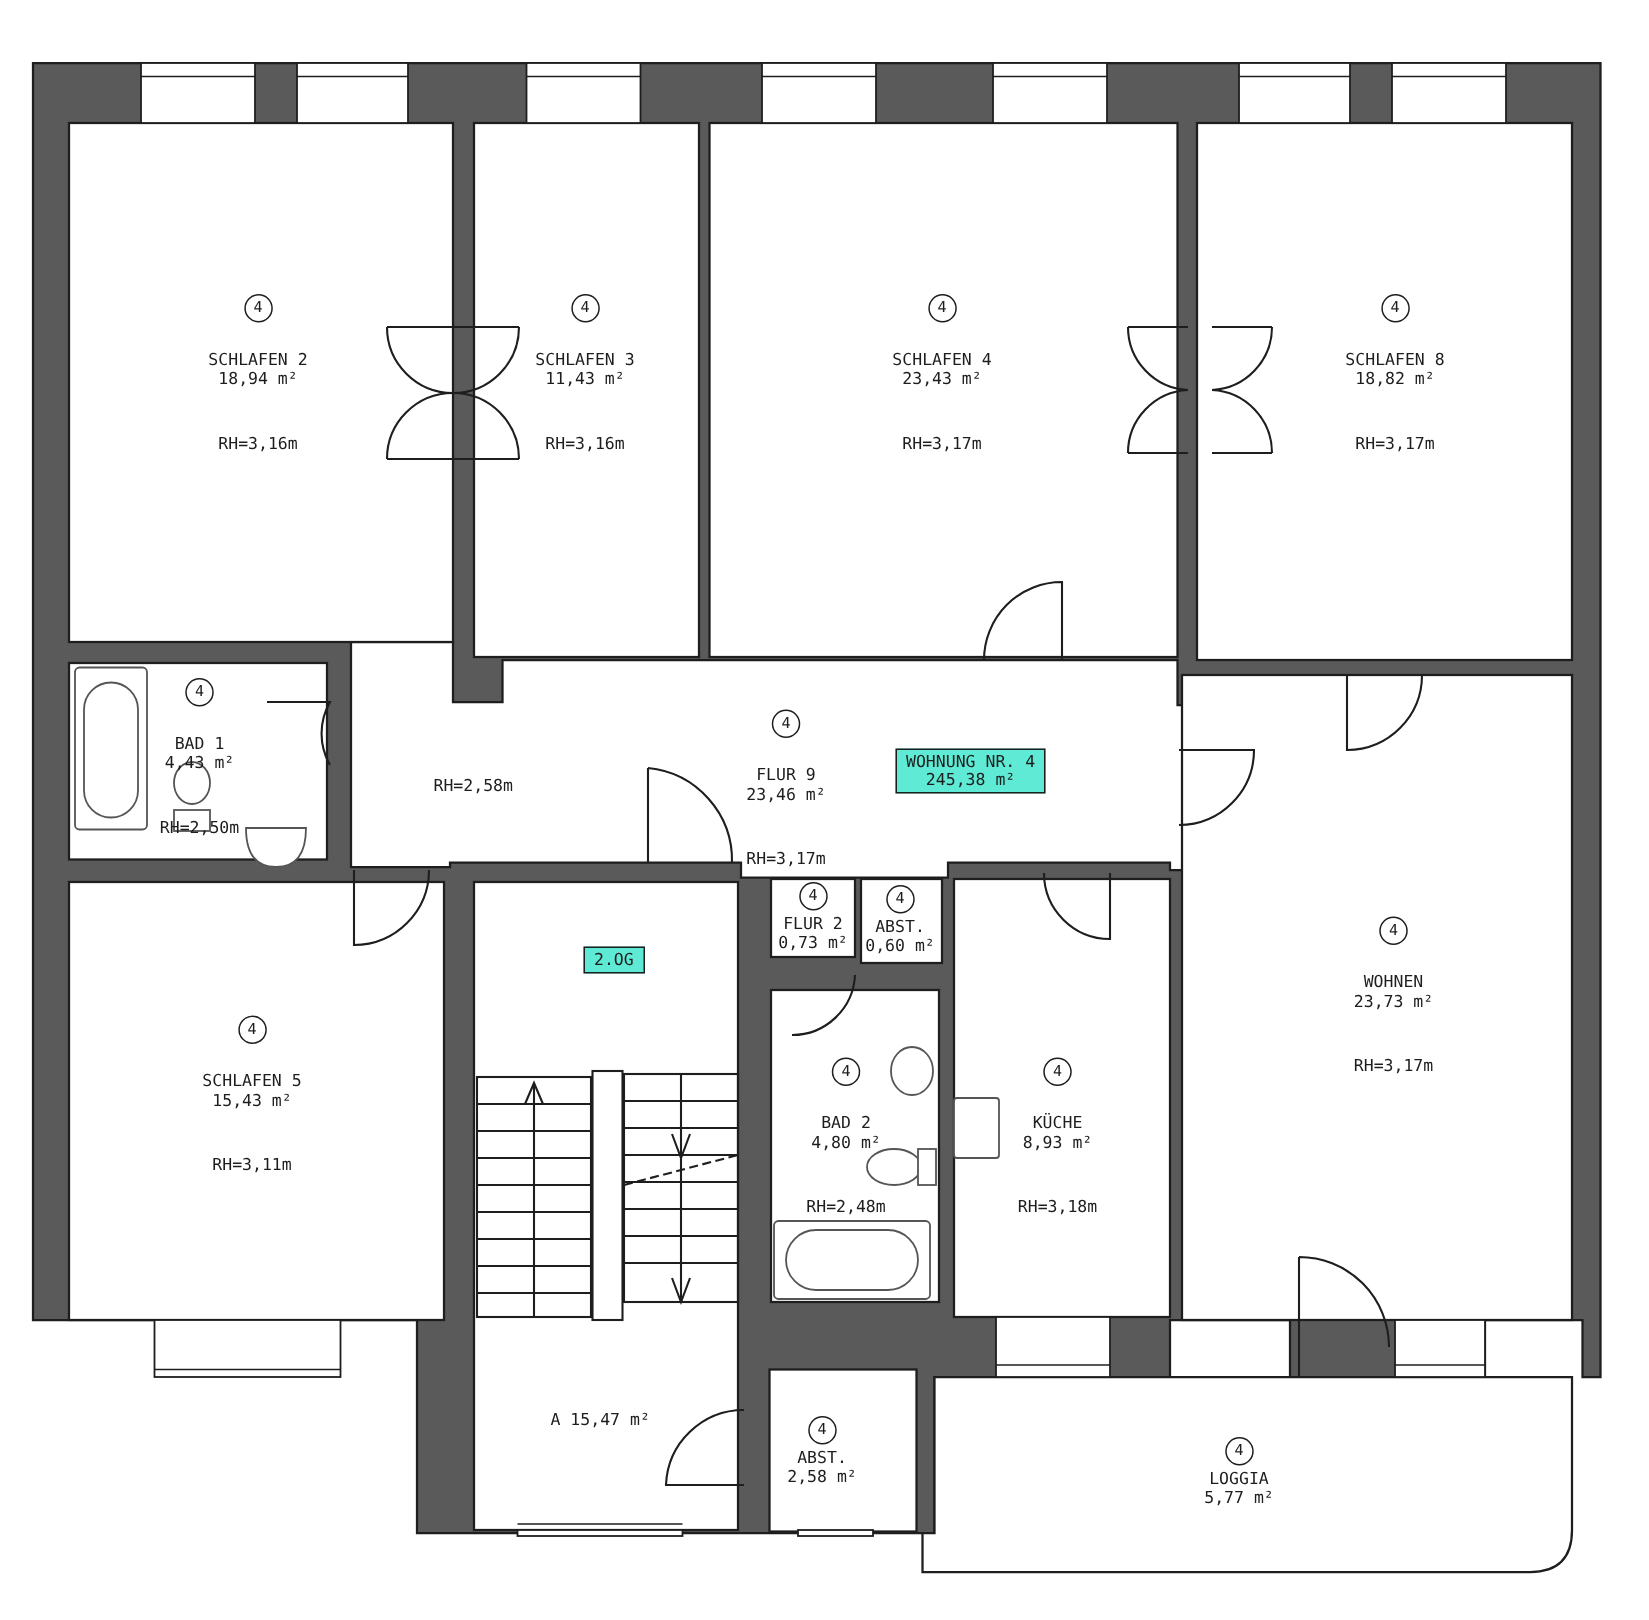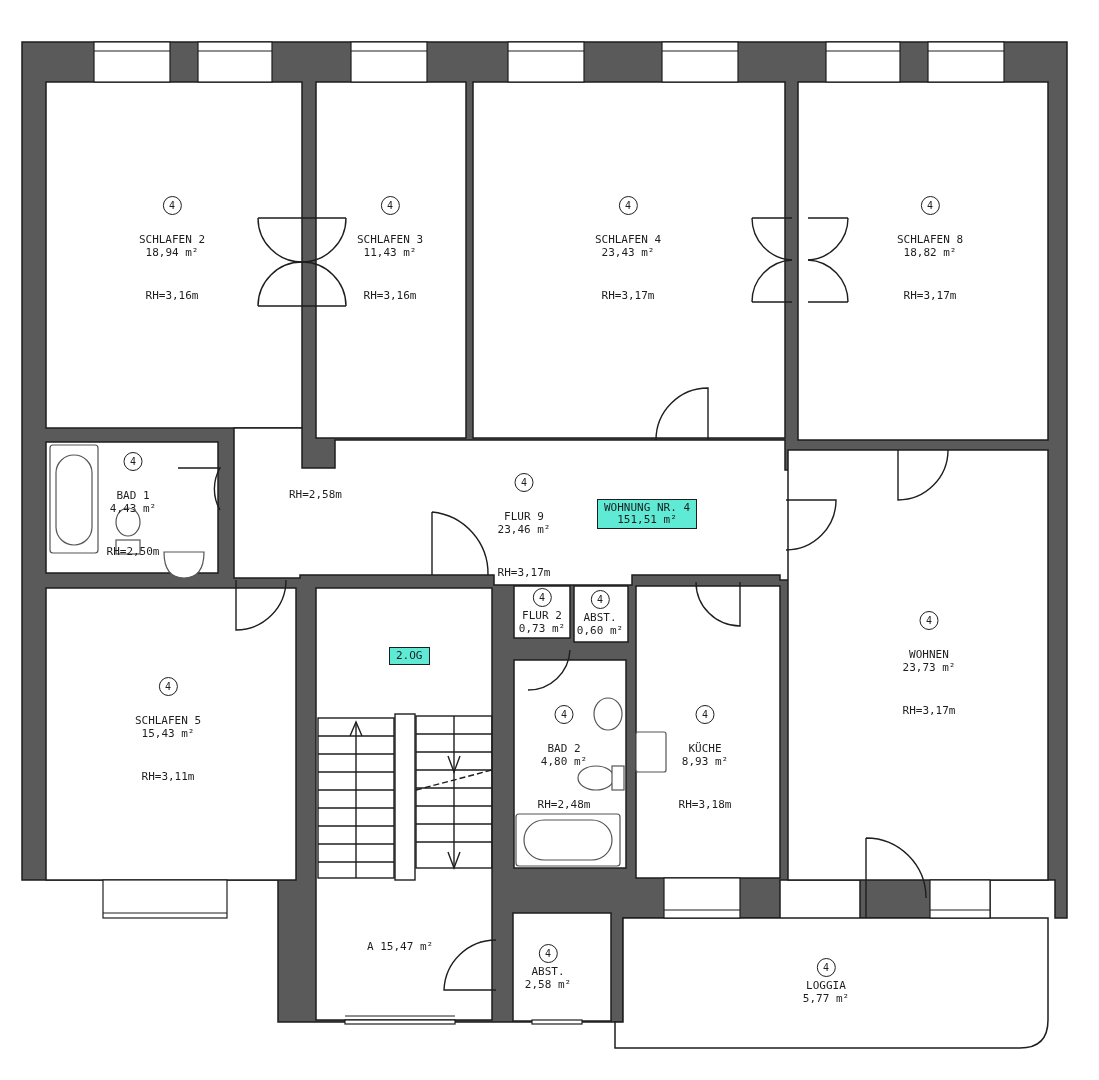--- a/index.html
+++ b/index.html
@@ -146,19 +146,19 @@
     <div class="lbl" style="left: 705px; top: 705px;"><span class="num">4</span><br><div>KÜCHE</div><div>8,93 m²</div><span class="rh">RH=3,18m</span></div>
     <div class="lbl" style="left: 929px; top: 611px;"><span class="num">4</span><br><div>WOHNEN</div><div>23,73 m²</div><span class="rh">RH=3,17m</span></div>
     <div class="lbl" style="left: 542px; top: 588px;"><span class="num" style="margin-bottom: 2px;">4</span><br><div>FLUR 2</div><div>0,73 m²</div></div>
     <div class="lbl" style="left: 600px; top: 590px;"><span class="num" style="margin-bottom: 2px;">4</span><br><div>ABST.</div><div>0,60 m²</div></div>
     <div class="lbl" style="left: 548px; top: 944px;"><span class="num" style="margin-bottom: 2px;">4</span><br><div>ABST.</div><div>2,58 m²</div></div>
     <div class="lbl" style="left: 826px; top: 958px;"><span class="num" style="margin-bottom: 2px;">4</span><br><div>LOGGIA</div><div>5,77 m²</div></div>
   </div>
 
 <div class="boxlbl" style="left:597px; top:499px;">
   <div>WOHNUNG NR. 4</div>
-  <div>151,51 m²</div>
+  <div>245,38 m²</div>
 </div>
 
-<div class="boxlbl" style="left:389px; top:647px;">2.OG</div>
+<div class="boxlbl" style="left:389px; top:631px;">2.OG</div>
 
-<div class="plain" style="left:289px; top:488px;">RH=2,58m</div>
+<div class="plain" style="left:289px; top:517px;">RH=2,58m</div>
 <div class="plain" style="left:367px; top:940px;">A 15,47 m²</div>
 
 </body></html>

